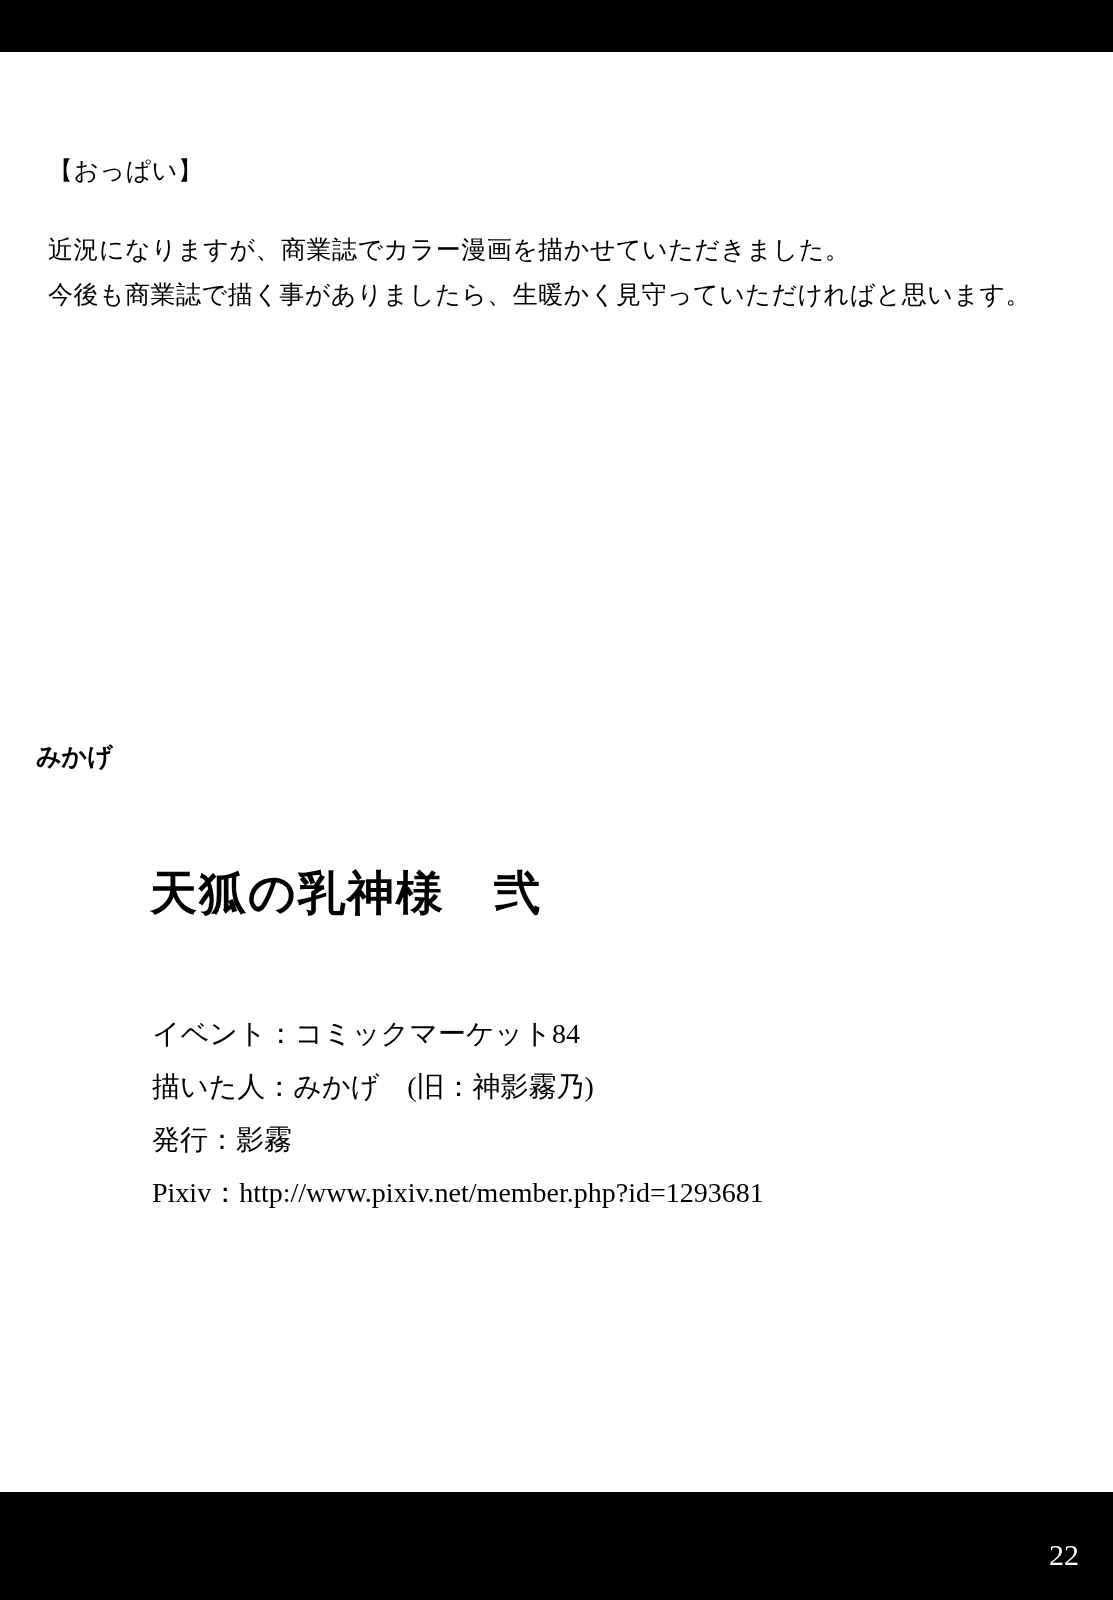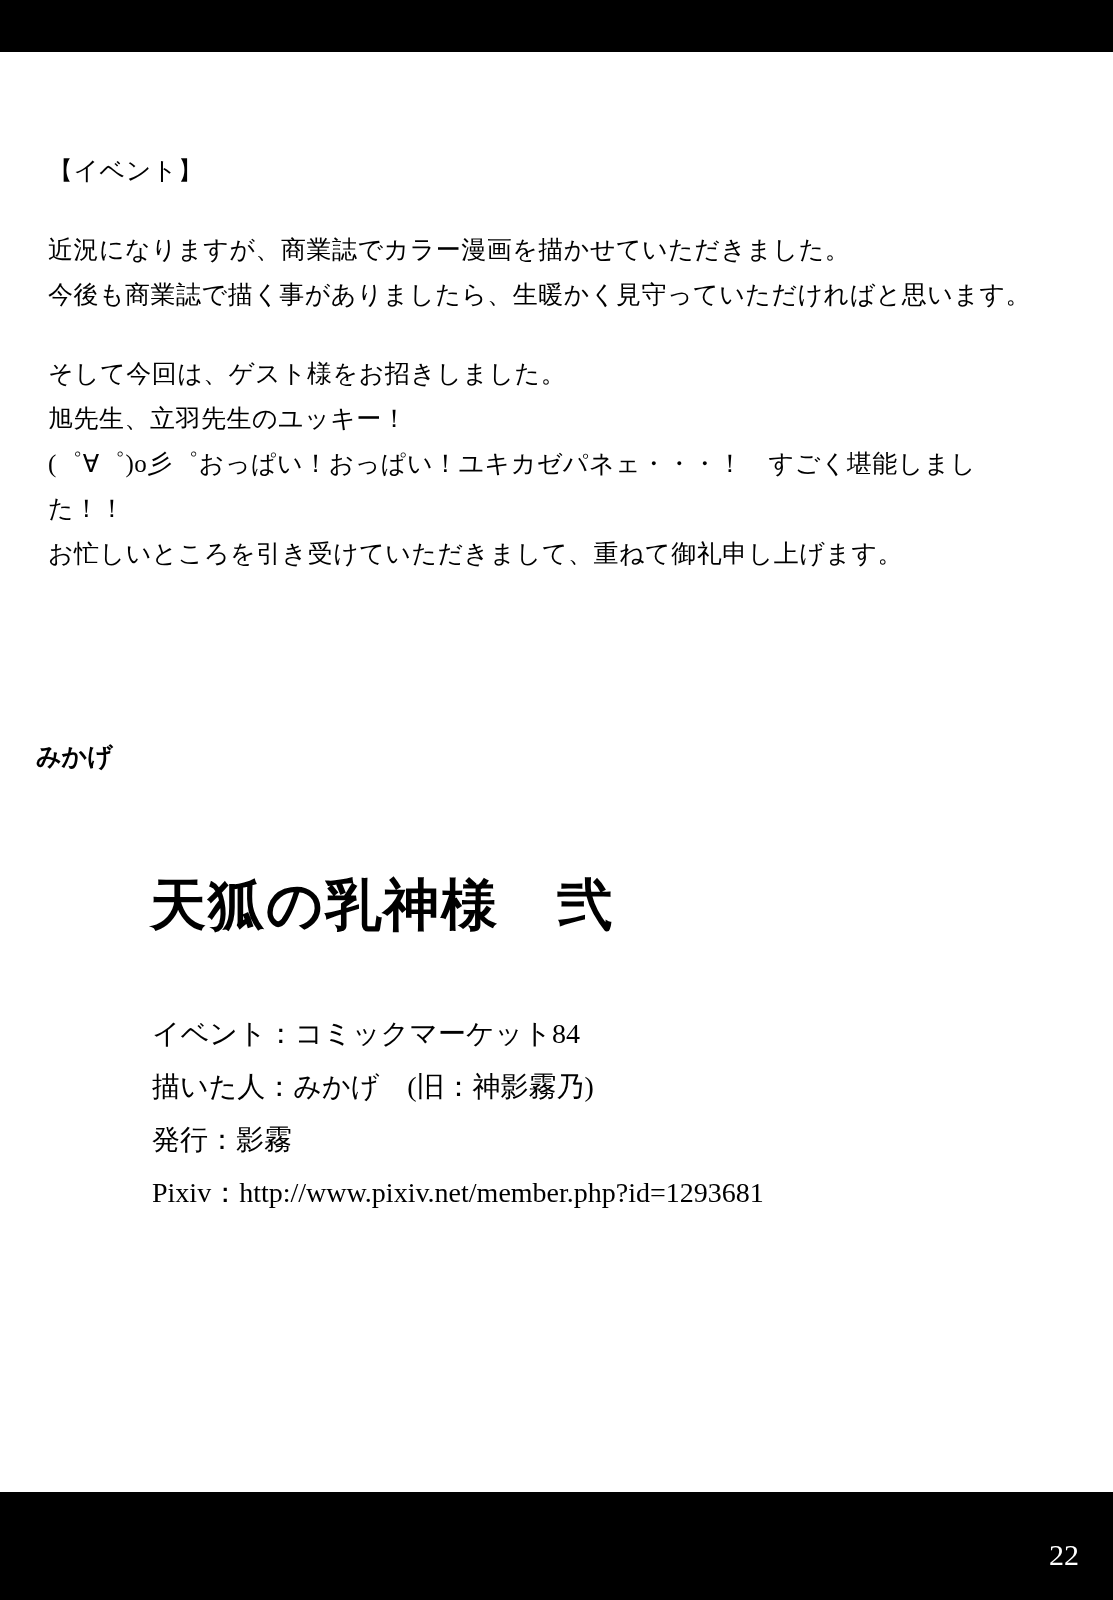--- a/index.html
+++ b/index.html
@@ -61,24 +61,23 @@
     font-size: 25px;
     line-height: 34px;
     font-weight: bold;
   }
   .book-title {
     position: absolute;
     left: 150px;
     top: 810px;
     font-family: "DejaVu Sans", sans-serif;
     font-weight: bold;
-    font-size: 56px;
+    font-size: 47px;
     letter-spacing: 2px;
     white-space: pre;
-    margin-top: 6px;
   }
   .colophon {
     position: absolute;
     left: 152px;
     top: 955px;
     width: 900px;
   }
   .colophon .line {
     font-size: 28px;
     line-height: 53px;
@@ -96,29 +95,25 @@
 </head>
 <body>
 
 <div class="page">
 
   <div class="band-top"></div>
 
   <div class="content">
 
     <div class="afterword">
-      <p>【イベント】</p>
+      <p>【おっぱい】</p>
       <div class="spacer"></div>
       <p>近況になりますが、商業誌でカラー漫画を描かせていただきました。
 今後も商業誌で描く事がありましたら、生暖かく見守っていただければと思います。</p>
       <div class="spacer"></div>
-      <p>そして今回は、ゲスト様をお招きしました。
-旭先生、立羽先生のユッキー！
-(゜∀゜)o彡゜おっぱい！おっぱい！ユキカゼパネェ・・・！　すごく堪能しました！！
-お忙しいところを引き受けていただきまして、重ねて御礼申し上げます。</p>
     </div>
 
     <div class="signature">みかげ</div>
 
     <div class="book-title">天狐の乳神様　弐</div>
 
     <div class="colophon">
       <div class="line">イベント：コミックマーケット84</div>
       <div class="line">描いた人：みかげ　(旧：神影霧乃)</div>
       <div class="line">発行：影霧</div>

